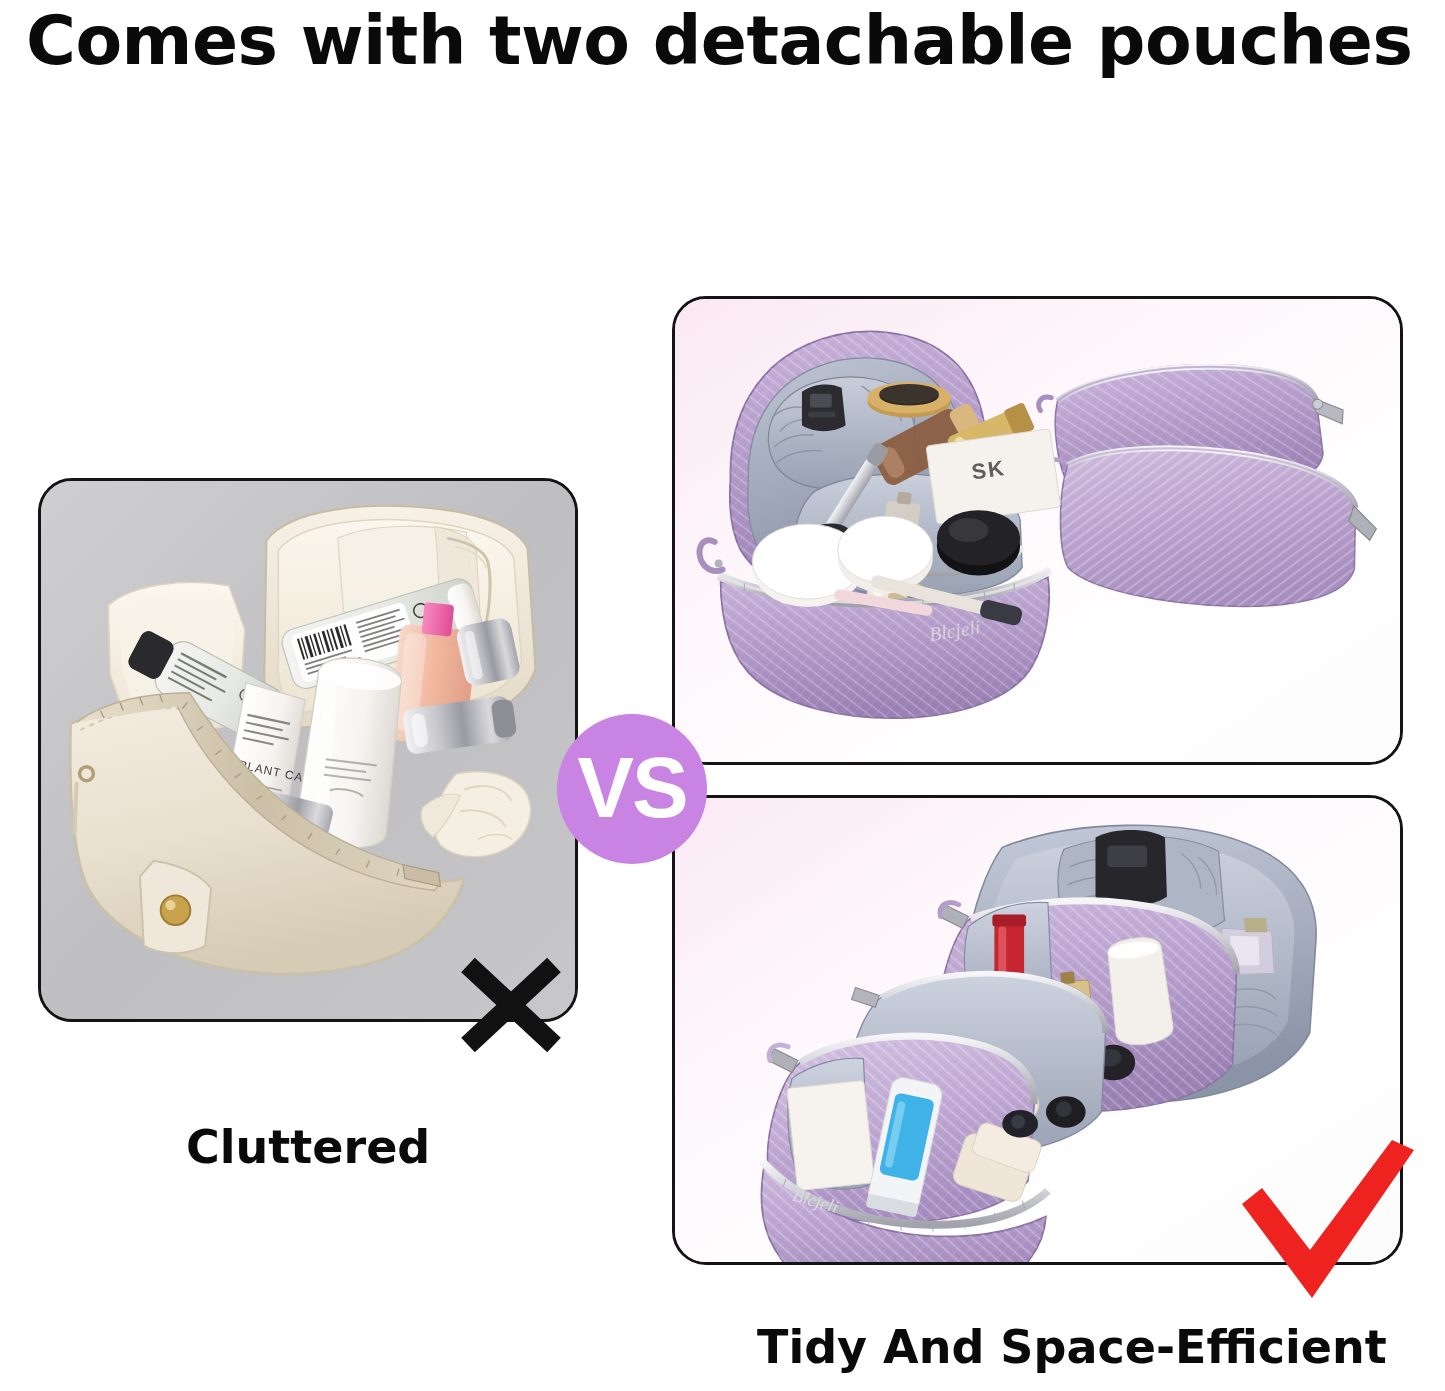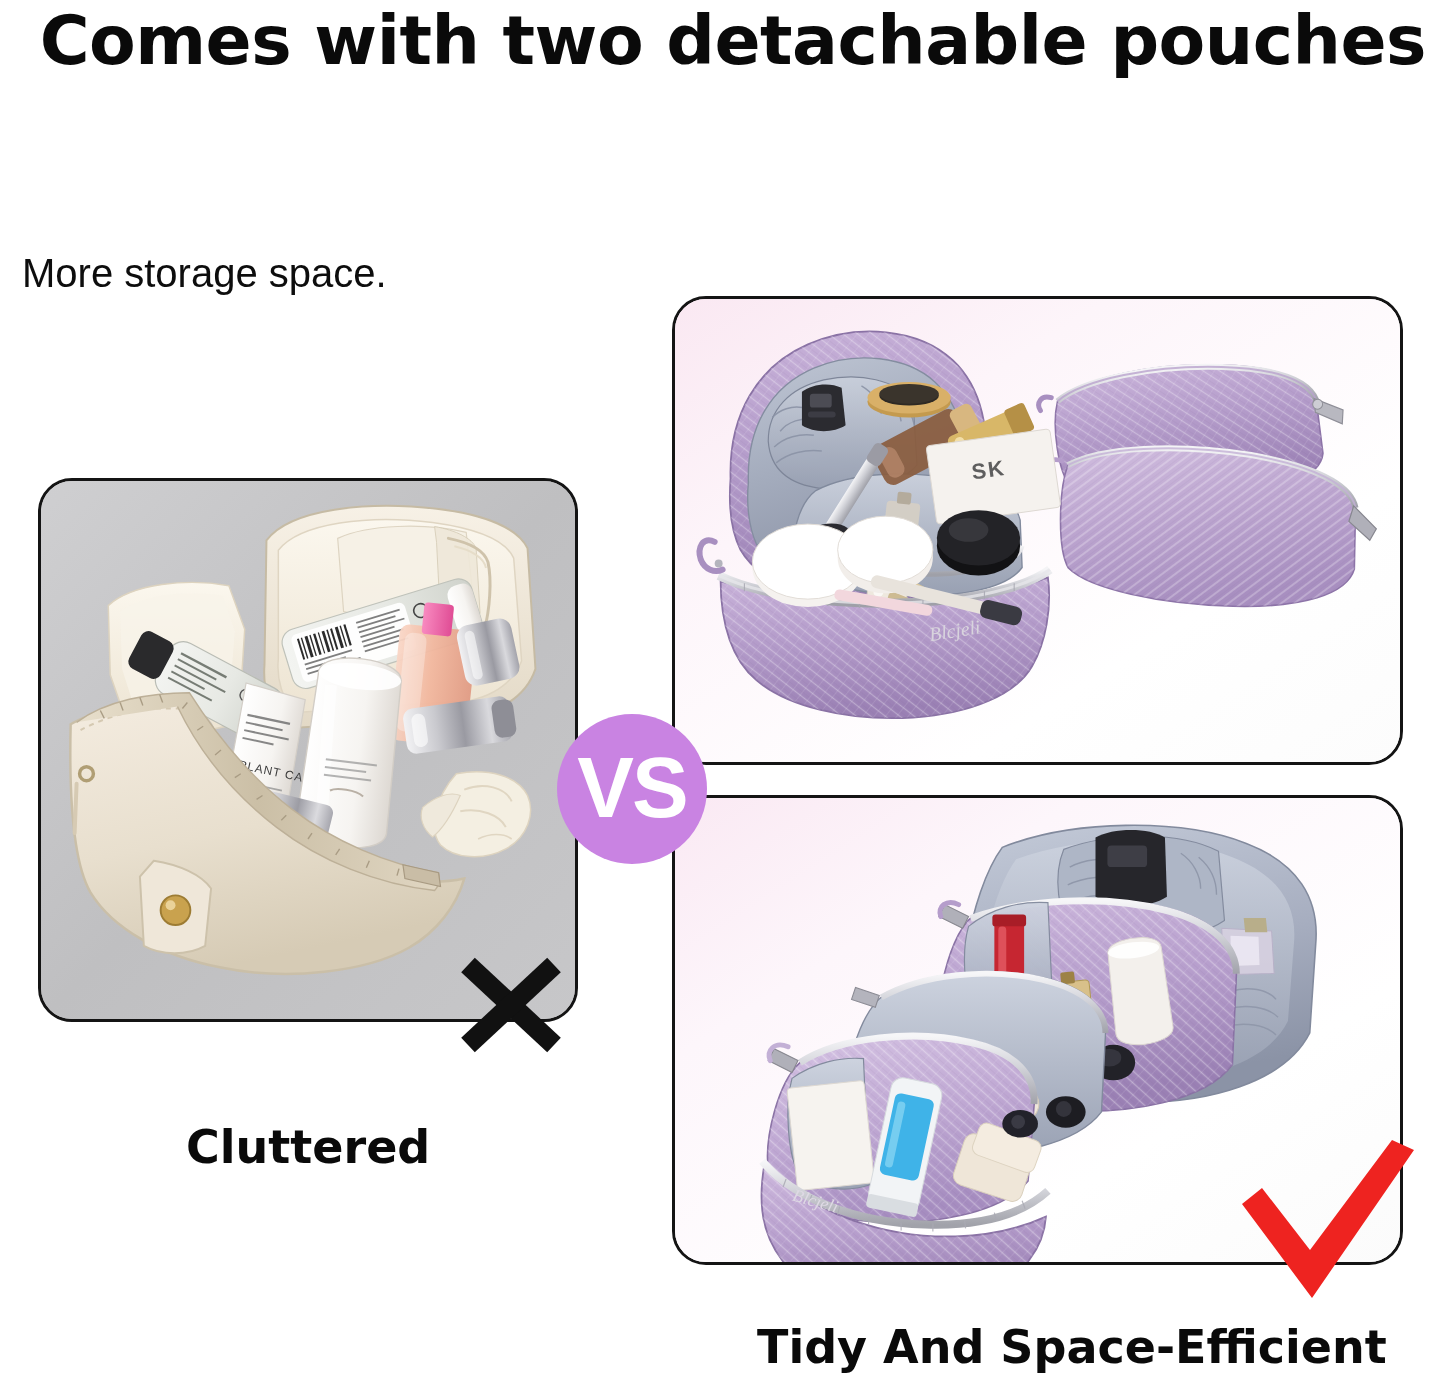--- a/index.html
+++ b/index.html
@@ -23,21 +23,20 @@
     left: 26px;
     top: 2px;
     width: 1400px;
     font-size: 68px;
     line-height: 78px;
     font-weight: 700;
     color: #0a0a0a;
     letter-spacing: -0.5px;
     font-family: "DejaVu Sans", sans-serif;
     white-space: nowrap;
-    text-align: right;
   }
   .subline {
     position: absolute;
     left: 22px;
     width: 1380px;
     font-size: 40px;
     line-height: 46px;
     font-weight: 400;
     color: #0d0d0d;
     font-family: "Liberation Sans", sans-serif;
@@ -118,21 +117,20 @@
   #caption-right { left: 757px; top: 1320px; font-size: 46px; }
 </style>
 </head>
 <body>
 
 <div id="root">
 
   <div class="headline">Comes with two detachable pouches</div>
 
 
-  <div class="subline subline-2">More storage space.</div>
 
   <div class="panel" id="panel-left">
     <svg viewBox="0 0 540 544" preserveAspectRatio="none">
       <defs>
         <linearGradient id="bgGrey" x1="0" y1="0" x2="1" y2="1">
           <stop offset="0%" stop-color="#cfcfd1"></stop>
           <stop offset="50%" stop-color="#bfbfc1"></stop>
           <stop offset="100%" stop-color="#c7c7c9"></stop>
         </linearGradient>
         <linearGradient id="creamBody" x1="0" y1="0" x2="0.3" y2="1">

